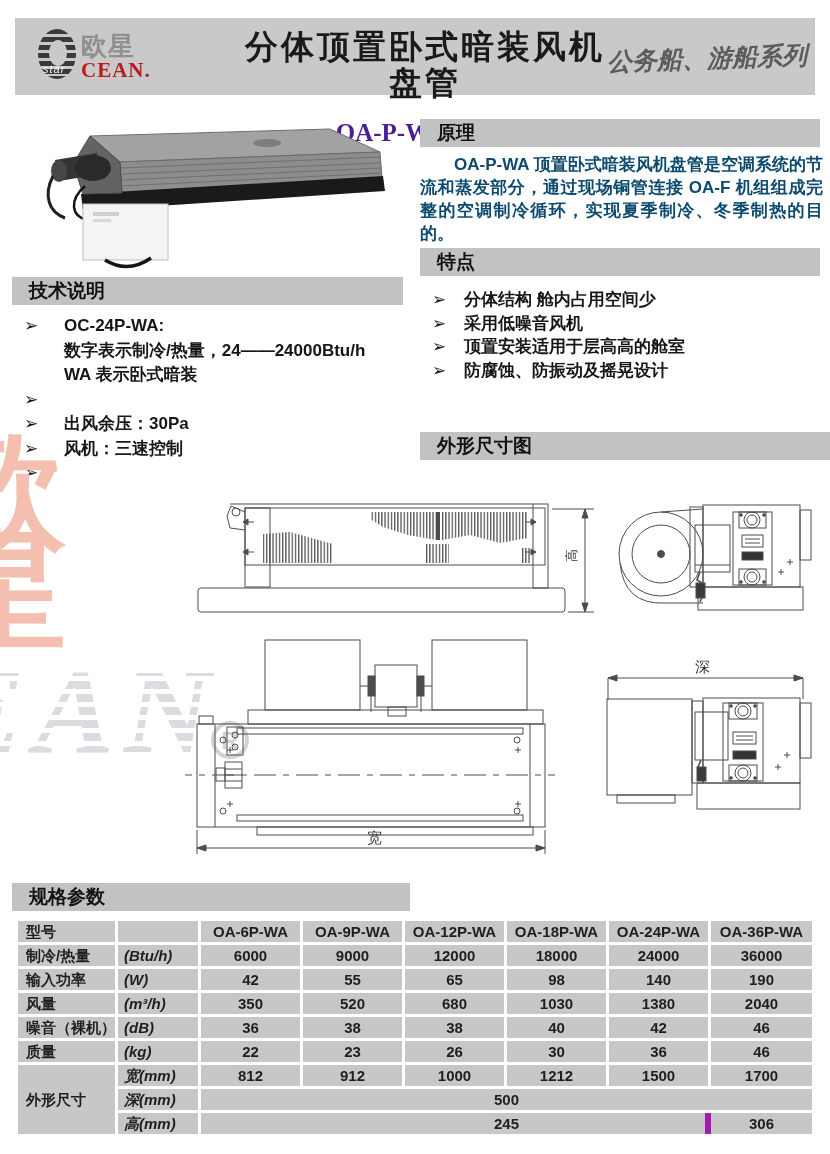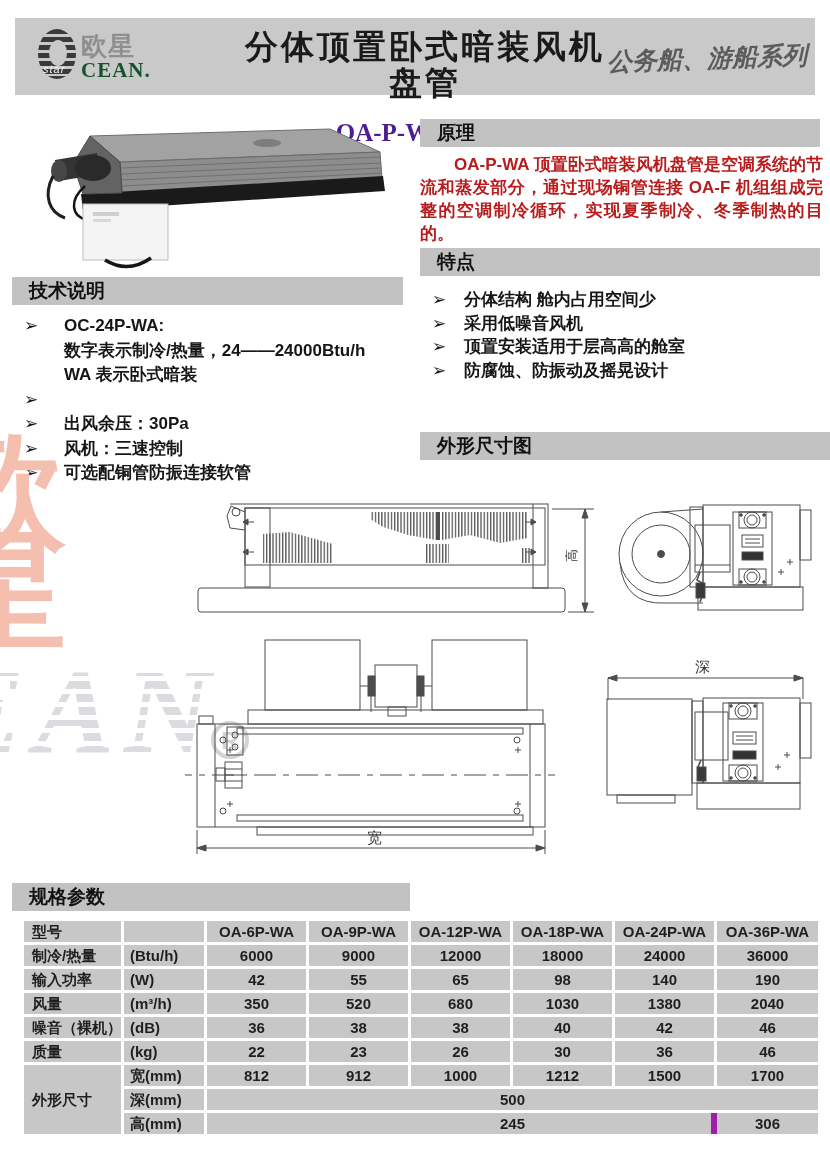--- a/index.html
+++ b/index.html
@@ -3,64 +3,64 @@
 <meta charset="utf-8">
 <style>
   html,body{margin:0;padding:0;background:#ffffff;}
   .page{position:relative;width:830px;height:1154px;background:#fff;overflow:hidden;
         font-family:"Liberation Sans","DejaVu Sans",sans-serif;color:#161616;}
   
   .hdr{position:absolute;left:15px;top:18px;width:800px;height:77px;background:#c9c9c9;}
   .logo{position:absolute;left:20px;top:9px;width:150px;height:60px;}
   .logo-cn{position:absolute;left:46px;top:2px;font-size:26px;font-weight:bold;color:#8f8f8f;letter-spacing:1px;}
   .logo-star{position:absolute;left:8px;top:36px;font-size:11px;font-style:italic;color:#f2f2f2;letter-spacing:1px;}
-  .logo-en{position:absolute;left:46px;top:31px;font-size:21px;font-weight:bold;color:#14532d;letter-spacing:1px;
+  .logo-en{position:absolute;left:46px;top:31px;font-size:21px;font-weight:bold;color:#b91c1c;letter-spacing:1px;
            font-family:"Liberation Serif","DejaVu Serif",serif;}
   .title{position:absolute;left:215px;top:11px;width:390px;text-align:center;line-height:1.1;}
   .t1{font-family:"Liberation Serif","DejaVu Serif",serif;font-weight:bold;font-size:33px;letter-spacing:3px;color:#1a1a1a;}
   .t2{font-family:"Liberation Serif","DejaVu Serif",serif;font-weight:bold;font-size:25px;margin-top:17px;color:#4c1d95;}
   .series{position:absolute;right:8px;top:24px;font-size:25px;font-weight:bold;font-style:italic;color:#5c5c5c;
           font-family:"Liberation Serif","DejaVu Serif",serif;transform:rotate(-2deg);white-space:nowrap;}
   
   .bar{position:absolute;height:28px;background:#c2c2c2;color:#111;font-weight:bold;font-size:19px;
        line-height:28px;padding-left:17px;box-sizing:border-box;}
   #bar-principle{left:420px;top:119px;width:400px;}
   #bar-features{left:420px;top:248px;width:400px;}
   #bar-tech{left:12px;top:277px;width:391px;}
   #bar-dims{left:420px;top:432px;width:432px;}
   #bar-specs{left:12px;top:883px;width:398px;}
   
   .para{position:absolute;left:420px;top:153px;width:403px;font-size:17px;font-weight:bold;line-height:23px;
-        text-indent:2em;text-align:justify;color:#b91c1c;}
+        text-indent:2em;text-align:justify;color:#0c4a6e;}
   .flist{position:absolute;left:432px;top:288px;width:390px;}
   .frow{display:flex;line-height:23.5px;font-size:17px;font-weight:bold;}
   .fb{width:32px;flex:none;}
   .tlist{position:absolute;left:24px;top:314px;width:380px;}
   .trow{display:flex;line-height:24.5px;font-size:17px;font-weight:bold;}
   .tb{width:40px;flex:none;}
   .cont{padding-left:40px;}
   
   .wm-red{position:absolute;left:-62px;top:442px;width:150px;font-size:128px;line-height:100px;font-weight:bold;
           color:#f4bfae;word-break:break-all;z-index:0;}
   .wm-svg{position:absolute;left:-58px;top:642px;z-index:0;}
   .wm-reg{position:absolute;left:208px;top:718px;z-index:0;}
   
   .dwg{position:absolute;z-index:1;}
   #dwgA{left:170px;top:490px;}
   #dwgB{left:600px;top:488px;}
   #dwgC{left:185px;top:632px;}
   #dwgD{left:595px;top:655px;}
   .photo{position:absolute;left:35px;top:116px;z-index:1;}
   
-  .spec{position:absolute;left:21px;top:918px;width:800px;border-collapse:separate;border-spacing:3px;
+  .spec{position:absolute;left:15px;top:918px;width:800px;border-collapse:separate;border-spacing:3px;
         table-layout:fixed;z-index:1;}
   .spec td{background:#c7c7c7;height:21px;line-height:21px;font-size:15px;font-weight:bold;color:#1f1f1f;
            text-align:center;padding:0 2px;white-space:nowrap;overflow:hidden;}
   .spec td.lab{text-align:left;padding-left:8px;}
-  .spec td.unit{text-align:left;padding-left:6px;}
+  .spec td.unit{text-align:left;padding-left:6px;font-style:italic;}
   .hcell{position:relative;}
   .fill-c{display:block;text-align:center;}
   .right-box{position:absolute;right:0;top:0;bottom:0;width:101px;border-left:6px solid #a21caf;
              background:#c7c7c7;text-align:center;line-height:21px;}
 </style>
 </head>
 <body>
 
 <div class="page">
 
@@ -167,21 +167,20 @@
     <div class="trow">
       <span class="tb">➢</span>
       <span>出风余压：30Pa</span>
       </div>
     <div class="trow">
       <span class="tb">➢</span>
       <span>风机：三速控制</span>
       </div>
     <div class="trow">
       <span class="tb">➢</span>
-      <span>可选配铜管防振连接软管</span>
       </div>
   </div>
 
   <div class="wm-red">欧星</div>
   <svg class="wm-svg" width="340" height="135">
     <defs>
       <pattern id="wstripe" width="20" height="13" patternUnits="userSpaceOnUse">
         <rect width="20" height="8" fill="#dbdce0"></rect>
       </pattern>
     </defs>

